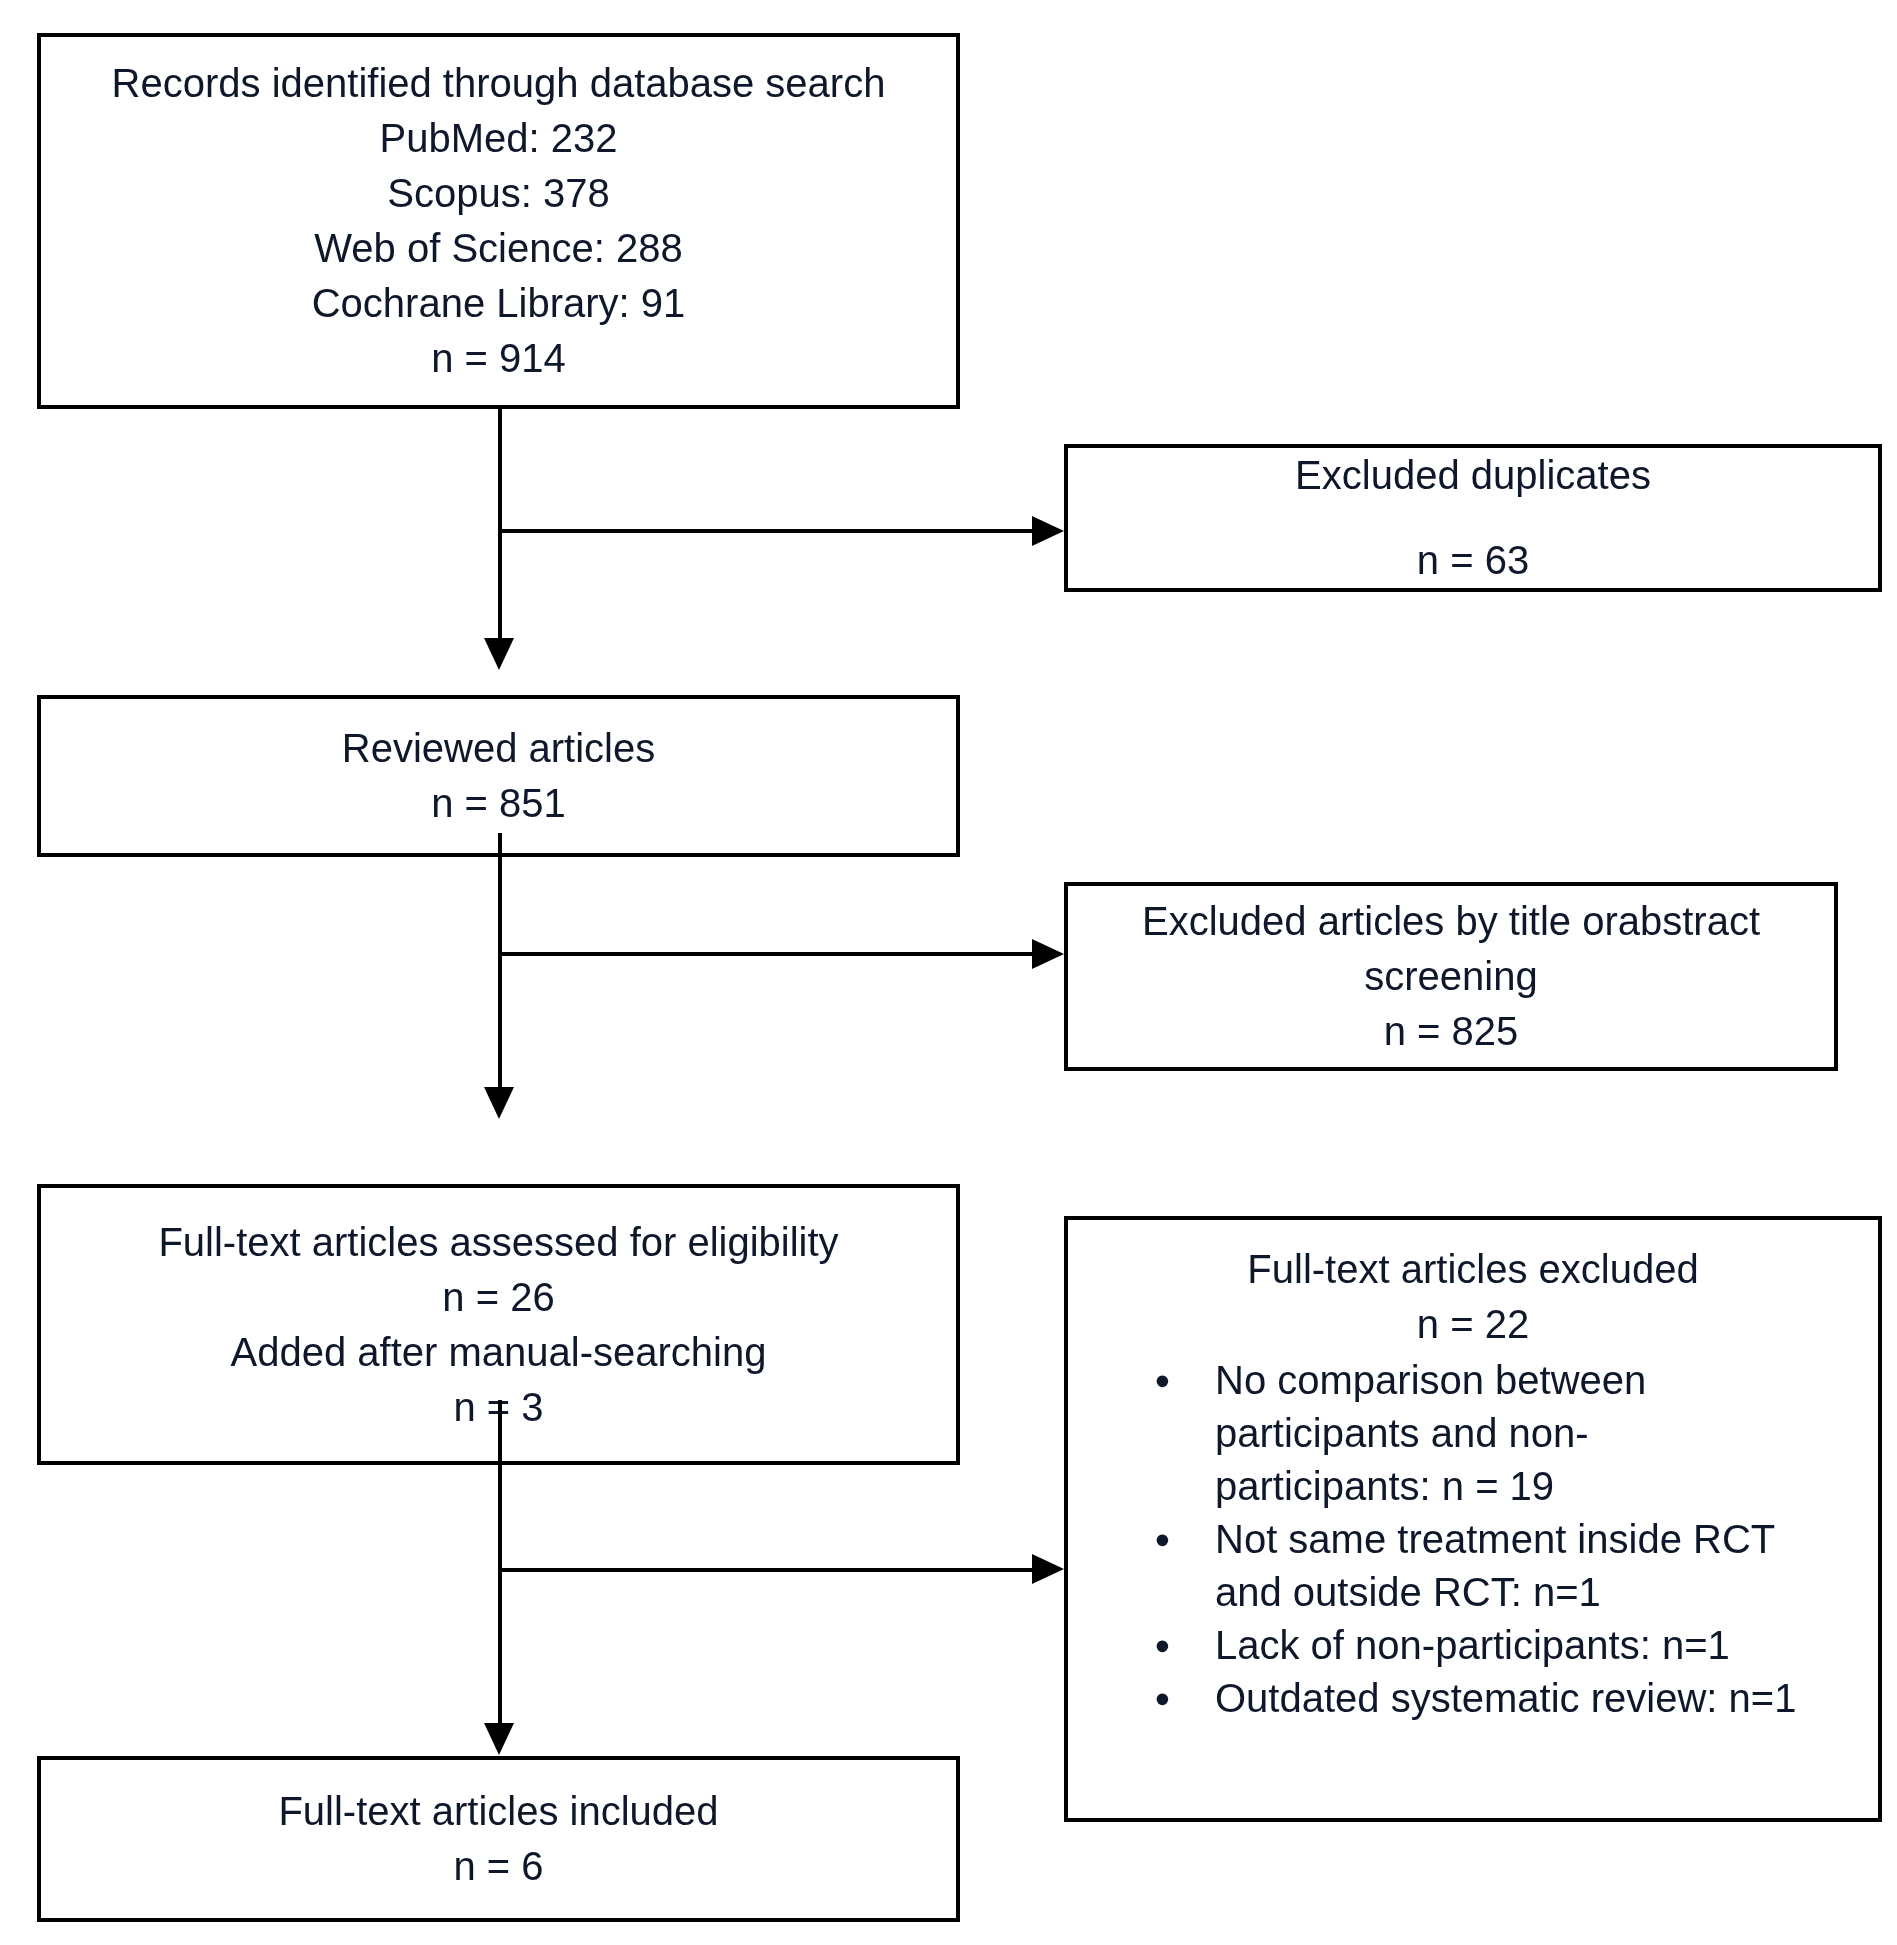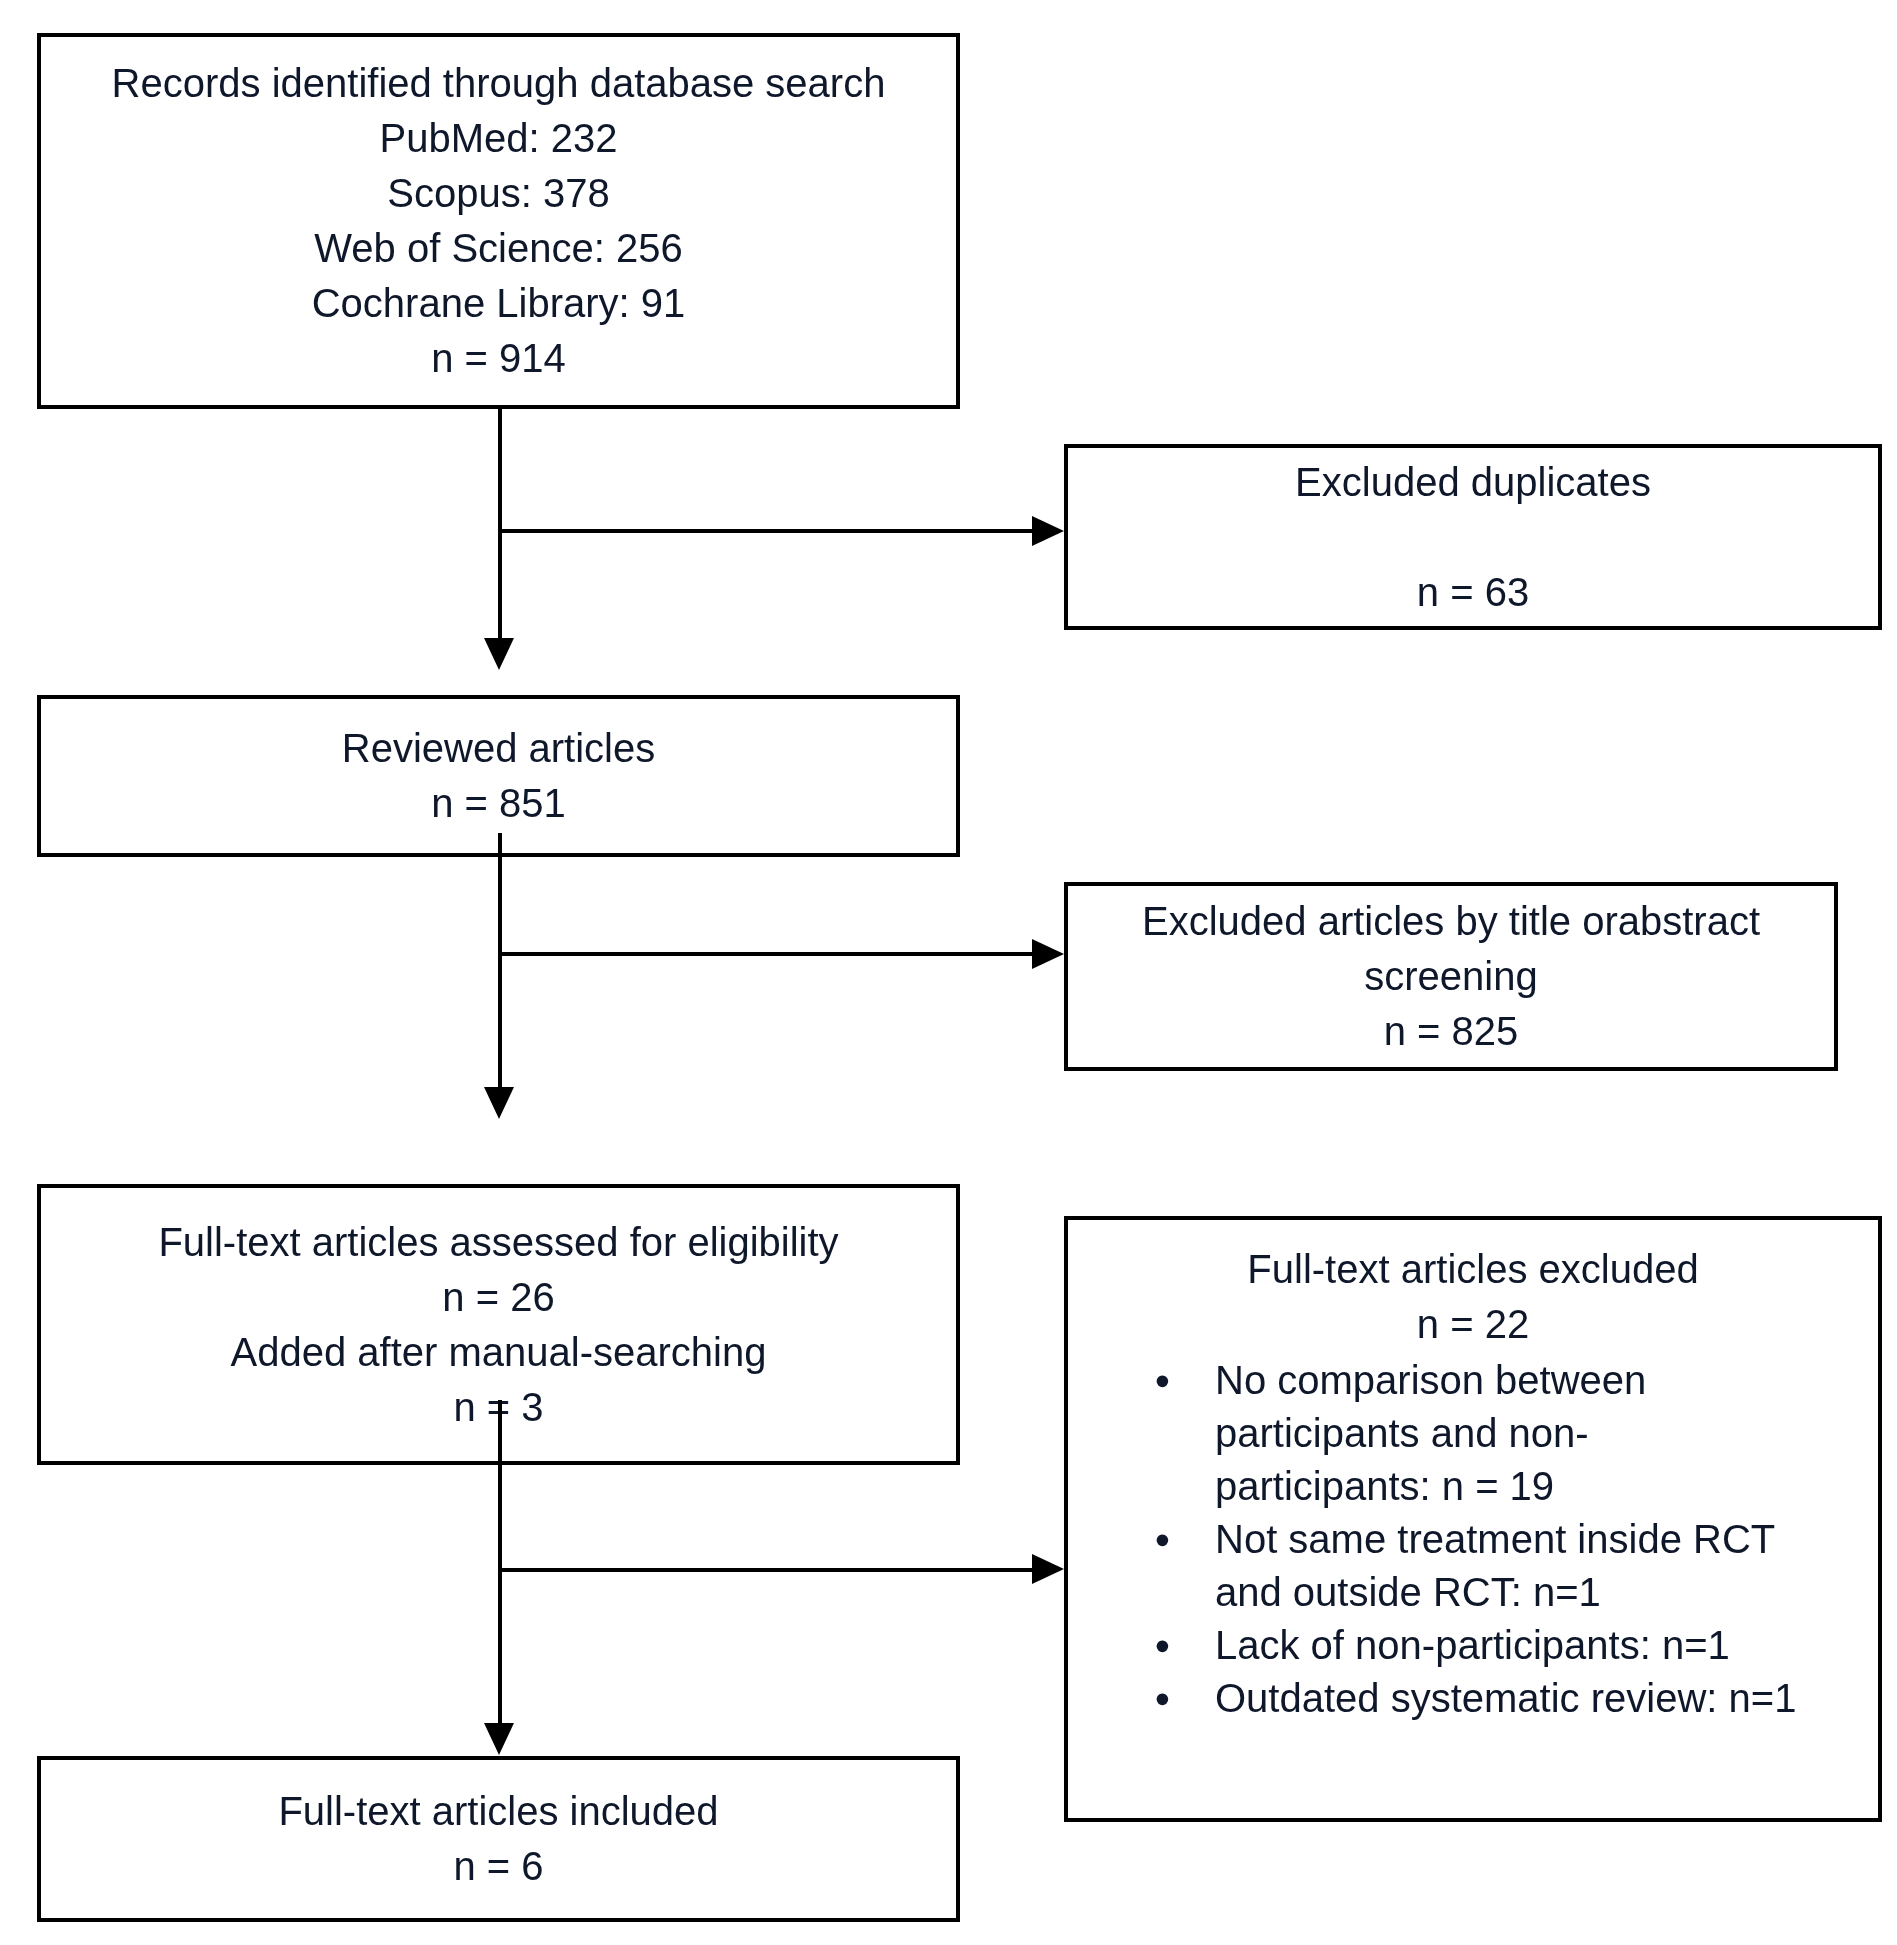--- a/index.html
+++ b/index.html
@@ -46,26 +46,26 @@
 </style>
 </head>
 <body>
 
 <div class="canvas">
 
   <div class="box" style="left:37px;top:33px;width:923px;height:376px;">
     <div class="line">Records identified through database search</div>
     <div class="line">PubMed: 232</div>
     <div class="line">Scopus: 378</div>
-    <div class="line">Web of Science: 256</div>
+    <div class="line">Web of Science: 288</div>
     <div class="line">Cochrane Library: 91</div>
     <div class="line">n = 914</div>
   </div>
 
-  <div class="box" style="left:1064px;top:444px;width:818px;height:186px;">
+  <div class="box" style="left:1064px;top:444px;width:818px;height:148px;">
     <div class="line">Excluded duplicates</div>
     <div class="spacer"></div>
     <div class="line">n = 63</div>
   </div>
 
   <div class="box" style="left:37px;top:695px;width:923px;height:162px;">
     <div class="line">Reviewed articles</div>
     <div class="line">n = 851</div>
   </div>
 

